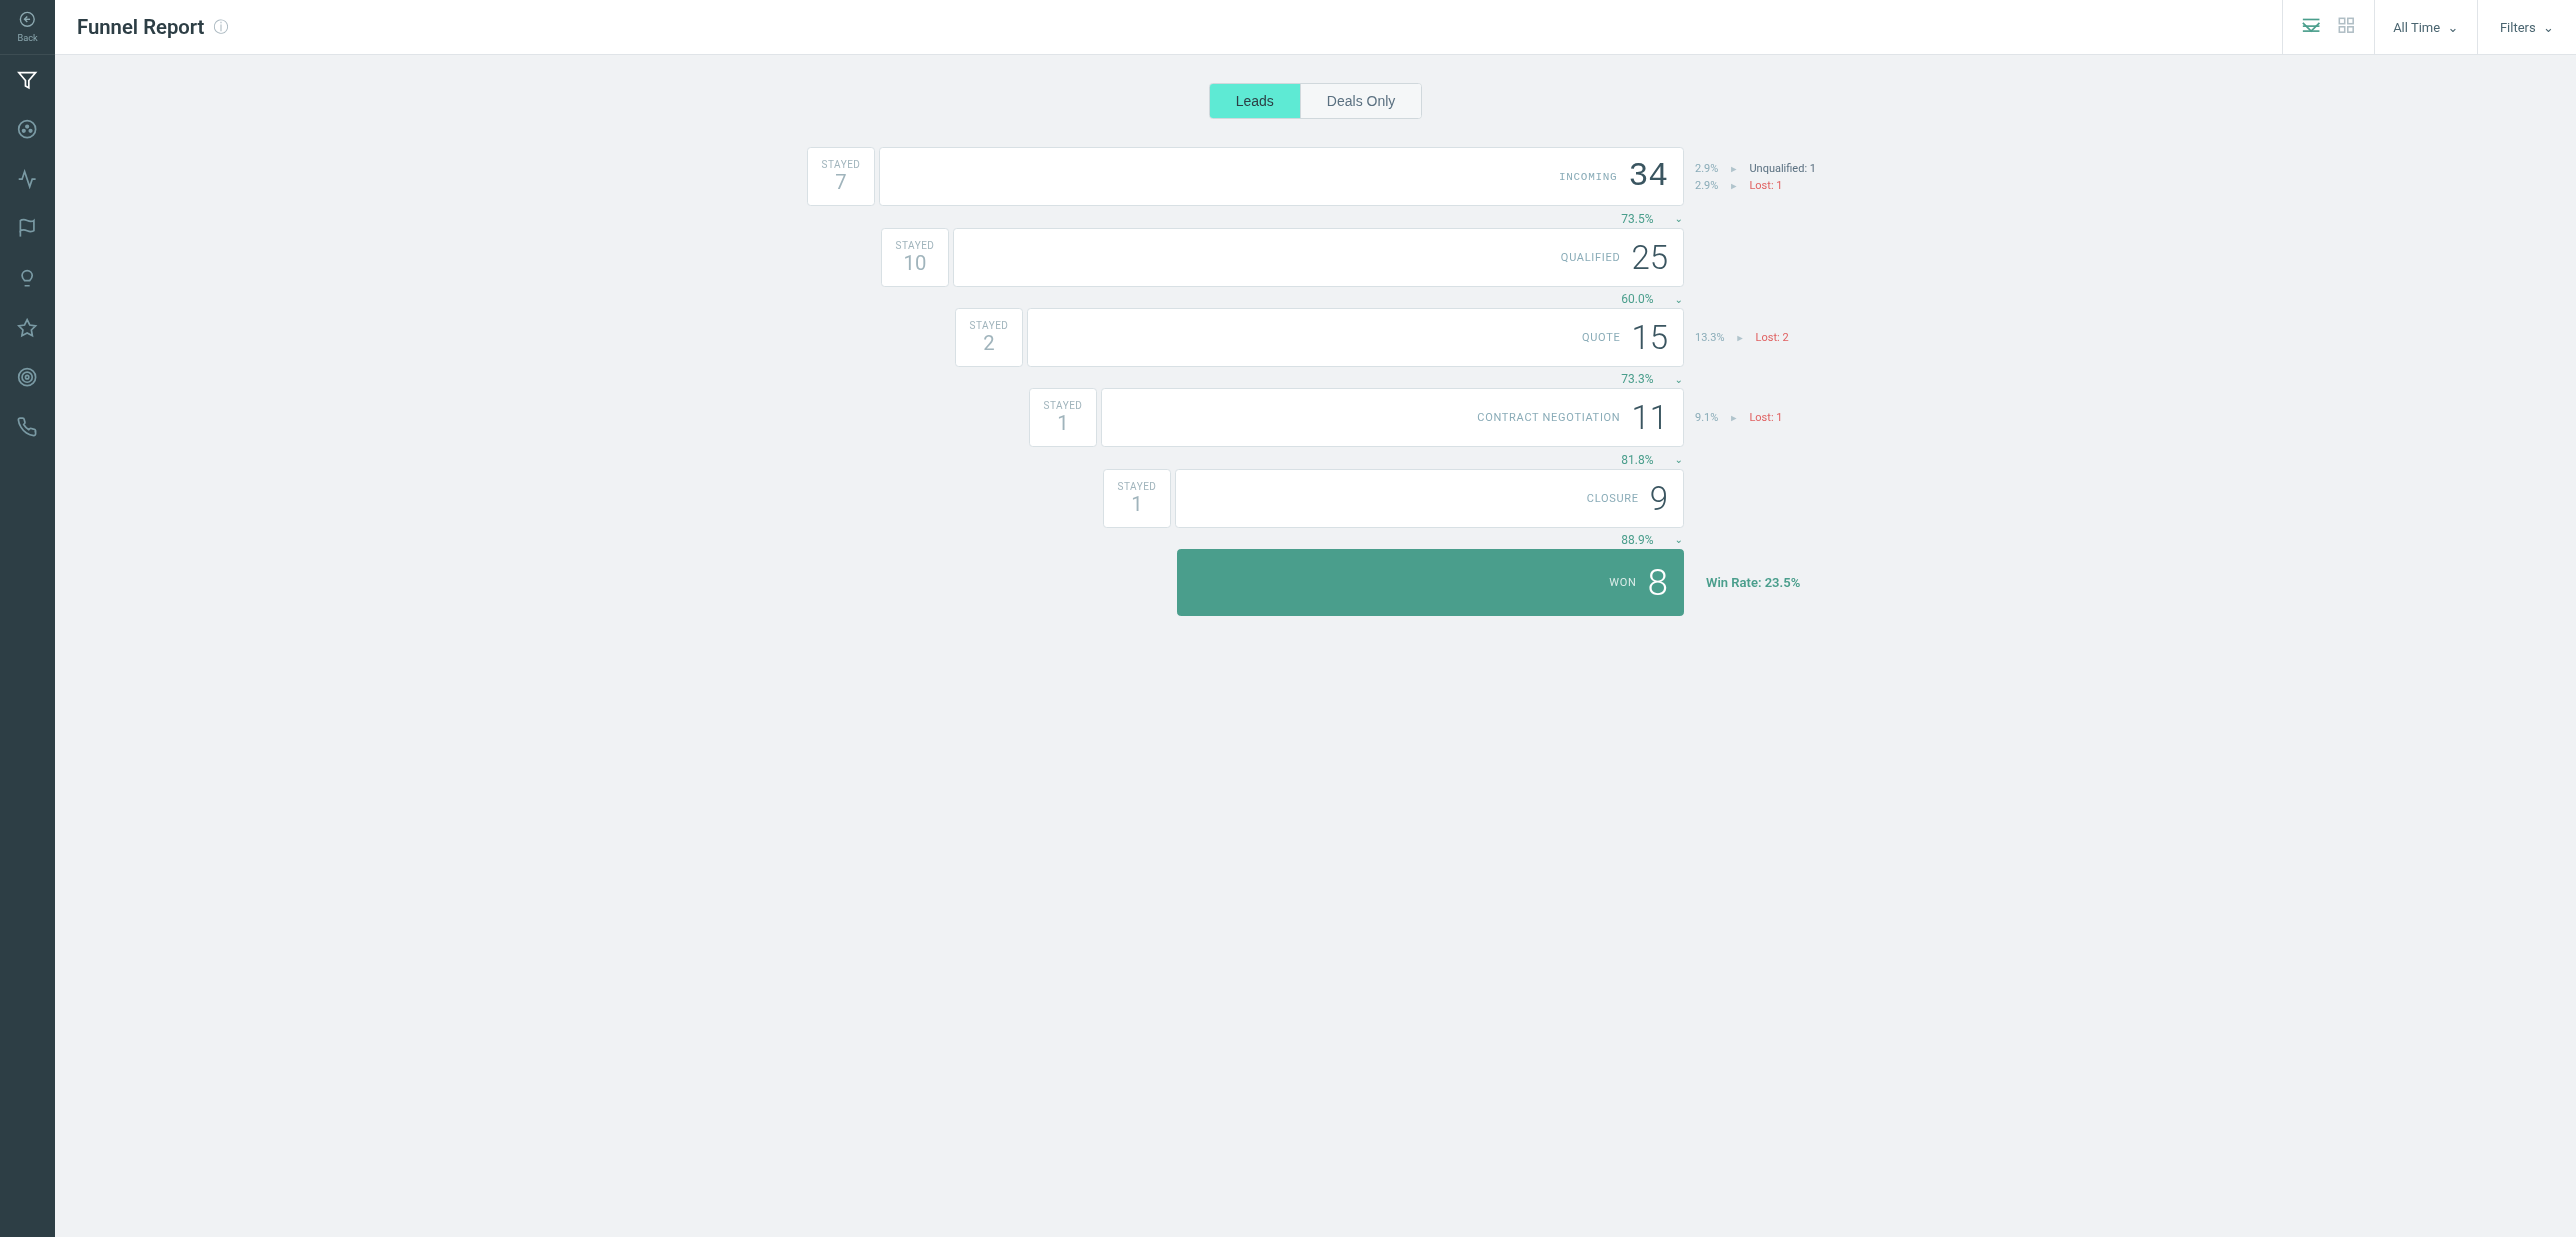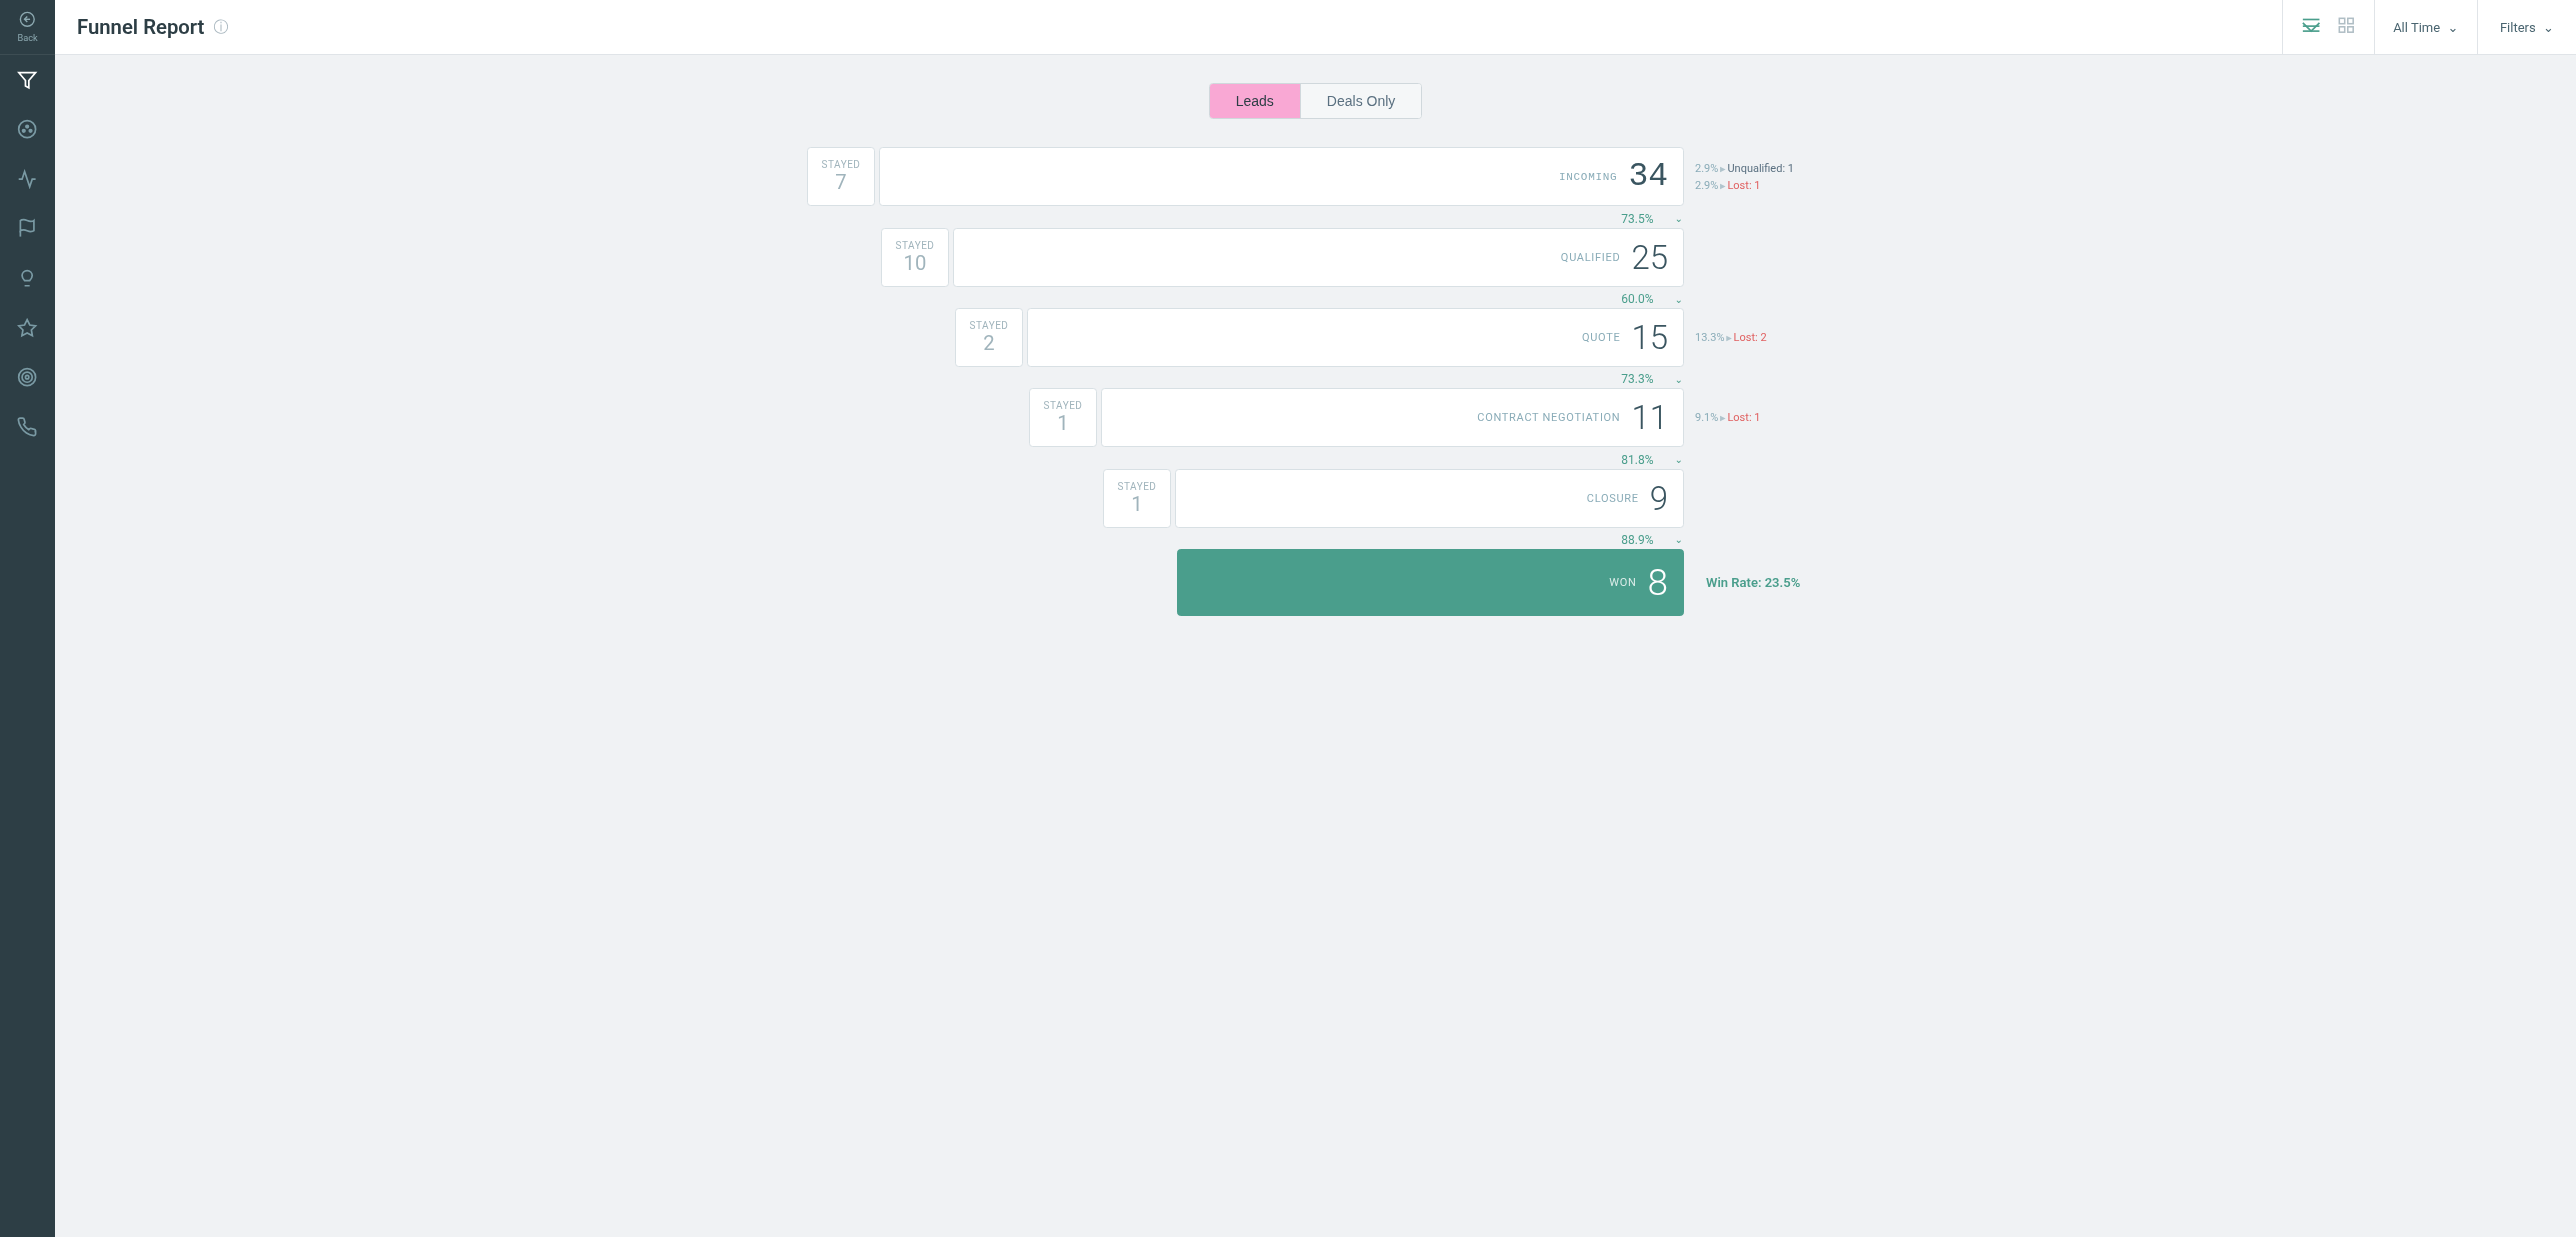--- a/index.html
+++ b/index.html
@@ -144,21 +144,21 @@
     .toggle-btn {
       padding: 9.2px 26px;
       font-size: 14px;
       cursor: pointer;
       background: #f5f7f8;
       color: #5a7080;
       border: none;
       outline: none;
     }
     .toggle-btn.active {
-      background: #f9a8d4;
+      background: #5eead4;
       color: #2d3e45;
       font-weight: 500;
     }
     .toggle-btn:first-child {
       border-right: 0.9px solid #d0d8dc;
     }
 
     
     .funnel-container {
       width: 100%;
@@ -232,21 +232,21 @@
     .side-info {
       display: flex;
       flex-direction: column;
       margin-left: 11px;
       min-width: 129px;
       gap: 3.7px;
     }
     .side-info-row {
       display: flex;
       align-items: center;
-      gap: 0;
+      gap: 11px;
       font-size: 11px;
       color: #5a7080;
     }
     .side-info-row .pct { color: #8aacb8; }
     .side-info-row .arrow { color: #b0c4cc; font-size: 9.2px; }
     .side-info-row .lost { color: #e06060; }
     .side-info-row .unqualified { color: #5a7080; }
 
     .win-rate {
       font-size: 13px;

